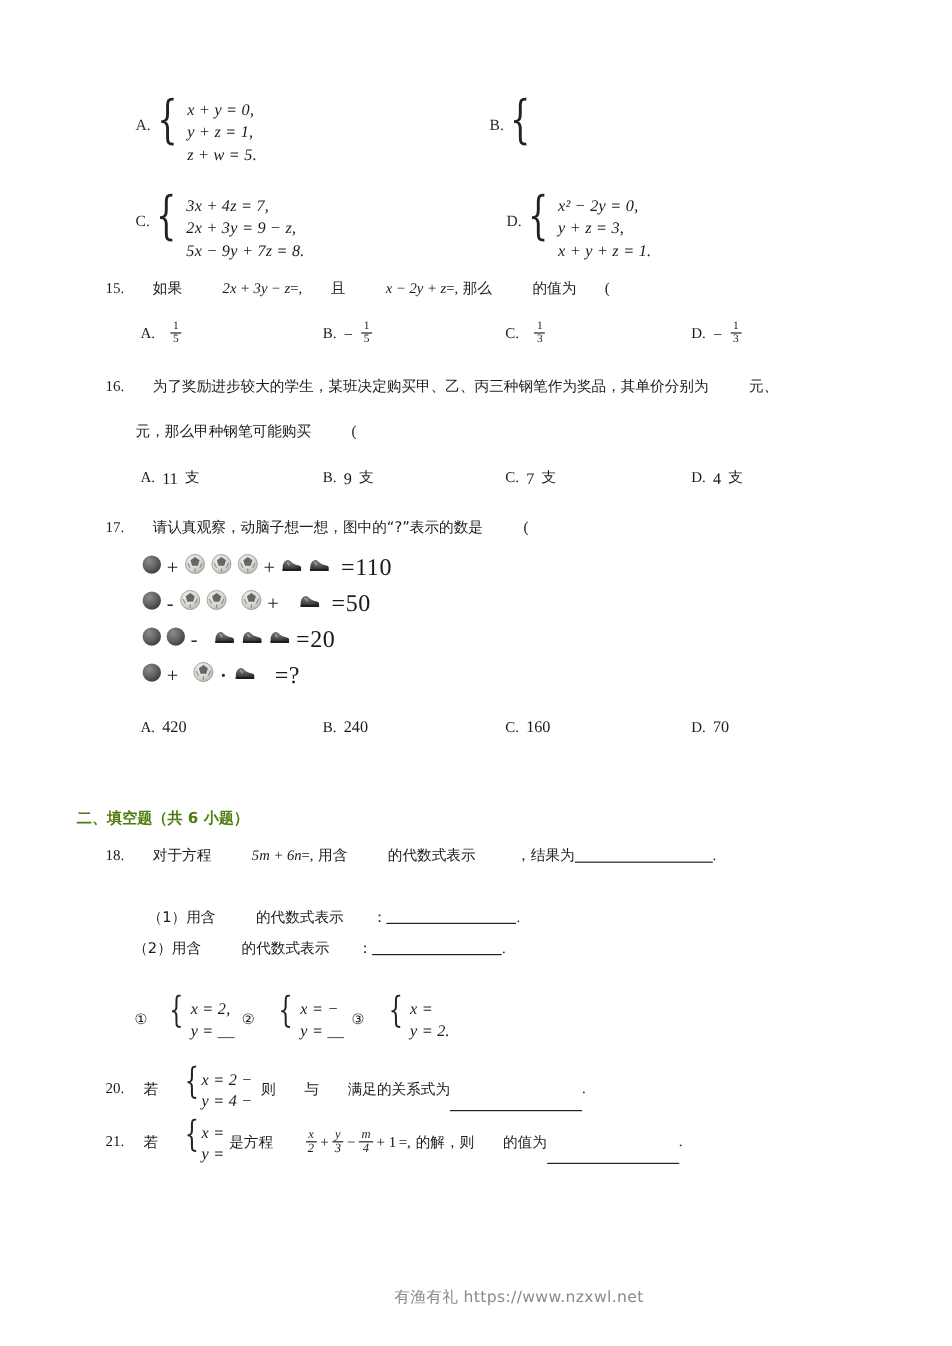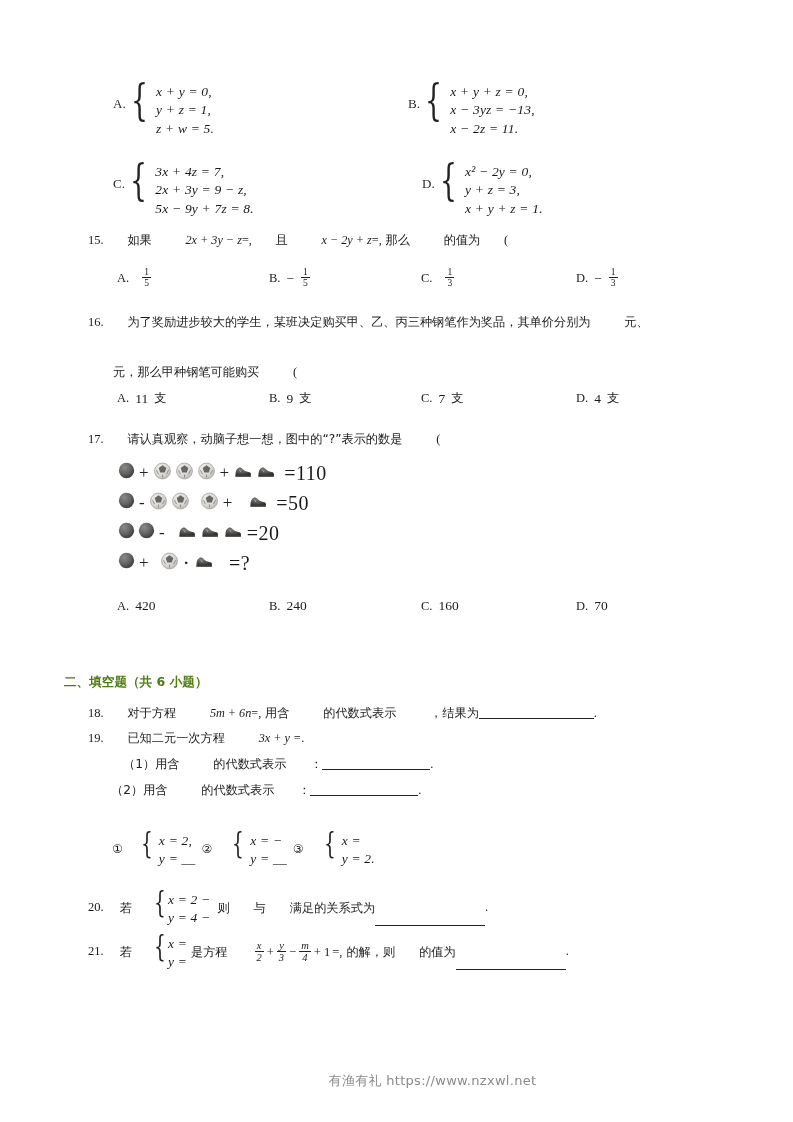--- a/index.html
+++ b/index.html
@@ -154,25 +154,20 @@
     <span class="eqs">
       <div class="mi">x + y = 0,</div>
       <div class="mi">y + z = 1,</div>
       <div class="mi">z + w = 5.</div>
     </span>
   </div>
 
   <div class="sys-row" style="position:absolute; left:408px; top:82px;">
     <span class="sys-label">B.</span>
     <span class="brace">{</span>
-    <span class="eqs">
-      <div class="mi">x + y + z = 0,</div>
-      <div class="mi">x − 3yz = −13,</div>
-      <div class="mi">x − 2z = 11.</div>
-    </span>
   </div>
 
   <div class="sys-row" style="position:absolute; left:113px; top:162px;">
     <span class="sys-label">C.</span>
     <span class="brace">{</span>
     <span class="eqs">
       <div class="mi">3x + 4z = 7,</div>
       <div class="mi">2x + 3y = 9 − z,</div>
       <div class="mi">5x − 9y + 7z = 8.</div>
     </span>
@@ -240,21 +235,21 @@
     </div>
   </div>
 
   <div class="q" style="position:absolute; left:88px; top:313px; width:625px;">
     <span class="qnum">16.</span>
     <span class="gap-s"></span>
     <span>为了奖励进步较大的学生，某班决定购买甲、乙、丙三种钢笔作为奖品，其单价分别为</span>
     <span class="gap-m"></span>
     <span>元、</span>
   </div>
-  <div class="q" style="position:absolute; left:113px; top:363px; width:600px;">
+  <div class="q" style="position:absolute; left:113px; top:350px; width:600px;">
     <span>元，那么甲种钢笔可能购买</span>
     <span class="gap-m"></span>
     <span class="qnum">(</span>
   </div>
 
   <div class="optline" style="position:absolute; left:117px; top:390px; width:560px;">
     <div style="width:152px;">
       <span class="opt-k">A.</span>
       <span class="mn">11</span>
       <span class="cn" style="font-size:12.2px">支</span>
@@ -484,27 +479,20 @@
     <span>对于方程</span>
     <span class="gap-m"></span>
     <span class="mi">5m + 6n</span><span class="mn">=,</span>
     <span>用含</span>
     <span class="gap-m"></span>
     <span>的代数式表示</span>
     <span class="gap-m"></span>
     <span>，结果为</span><span class="blank" style="width:115px"></span><span class="qnum">.</span>
   </div>
 
-  <div class="q" style="position:absolute; left:88px; top:729px; width:620px;">
-    <span class="qnum">19.</span>
-    <span class="gap-s"></span>
-    <span>已知二元一次方程</span>
-    <span class="gap-m"></span>
-    <span class="mi">3x + y =</span><span class="qnum">.</span>
-  </div>
 
   <div class="q" style="position:absolute; left:123px; top:755px; width:620px;">
     <span>（1）</span><span>用含</span>
     <span class="gap-m"></span>
     <span>的代数式表示</span>
     <span class="gap-s"></span>
     <span>：</span><span class="blank" style="width:108px"></span><span class="qnum">.</span>
   </div>
 
   <div class="q" style="position:absolute; left:111px; top:781px; width:620px;">

